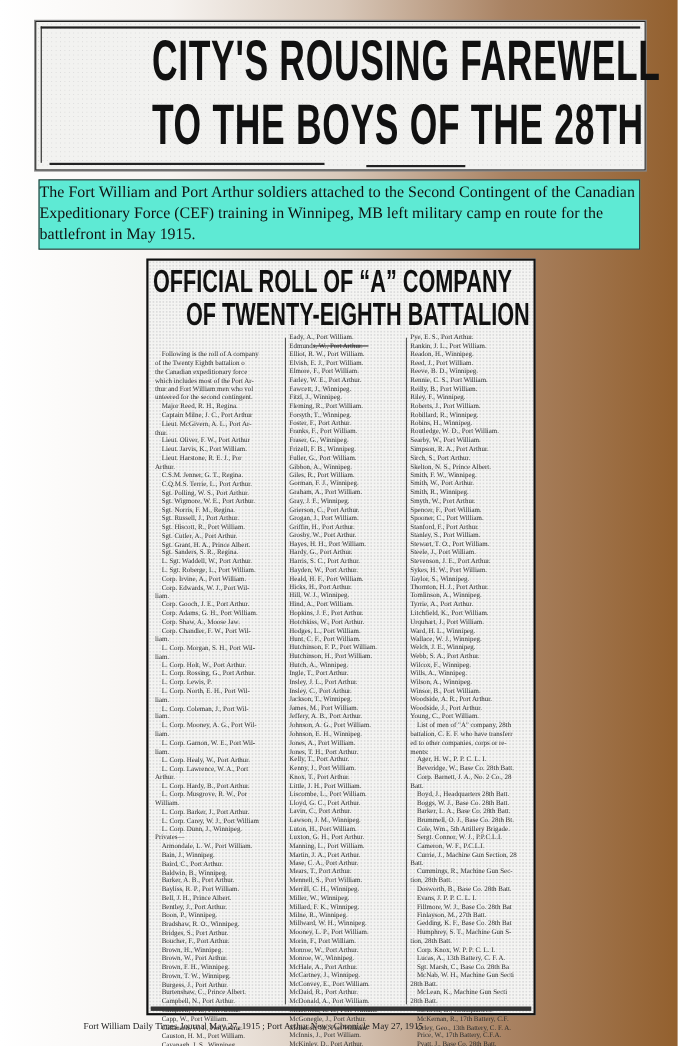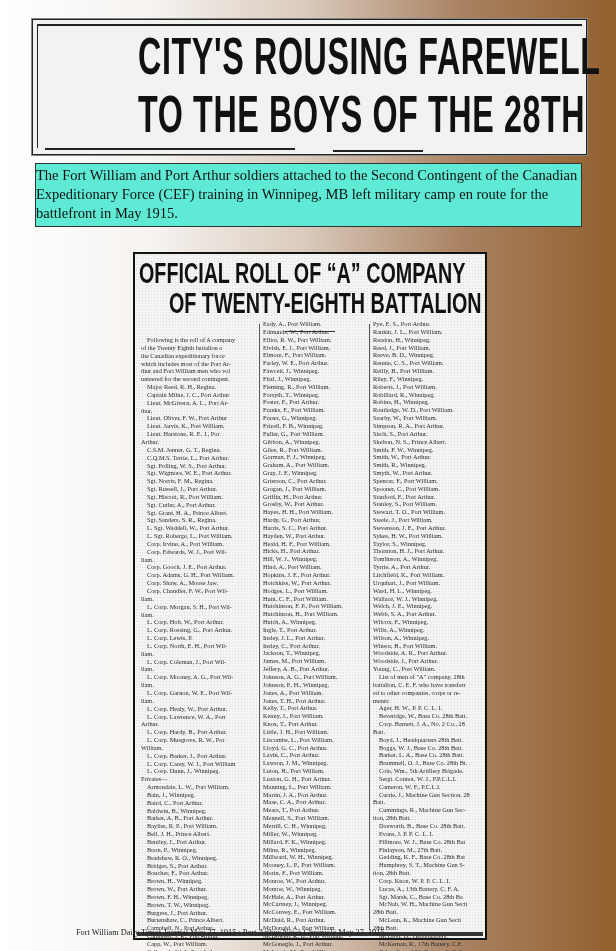--- a/index.html
+++ b/index.html
@@ -31,21 +31,21 @@
 
   .caption-box {
     position:absolute; left:35px; top:163px; width:547px; height:64px;
     background:#5eead4; border:1px solid #333;
     font-family:"Liberation Serif", serif; font-size:14.5px; line-height:19px;
     color:#111; text-align:left; padding-top:2px; box-sizing:border-box;
   }
   .caption-box p { margin:0; }
 
   .clipping {
-    position:absolute; left:133px; top:252px; width:354px; height:688px;
+    position:absolute; left:133px; top:235px; width:354px; height:688px;
     background:#f4f4f2; border:2px solid #111; box-sizing:border-box;
     background-image: radial-gradient(#dcdcdc 0.6px, transparent 0.7px);
     background-size:3px 3px;
   }
   .clip-title {
     position:absolute; left:4px; width:345px;
     font-family:"Liberation Sans", sans-serif; font-weight:bold; color:#111;
     font-size:29px; line-height:30px; white-space:nowrap;
     transform: scaleX(0.68); transform-origin:left;
   }

